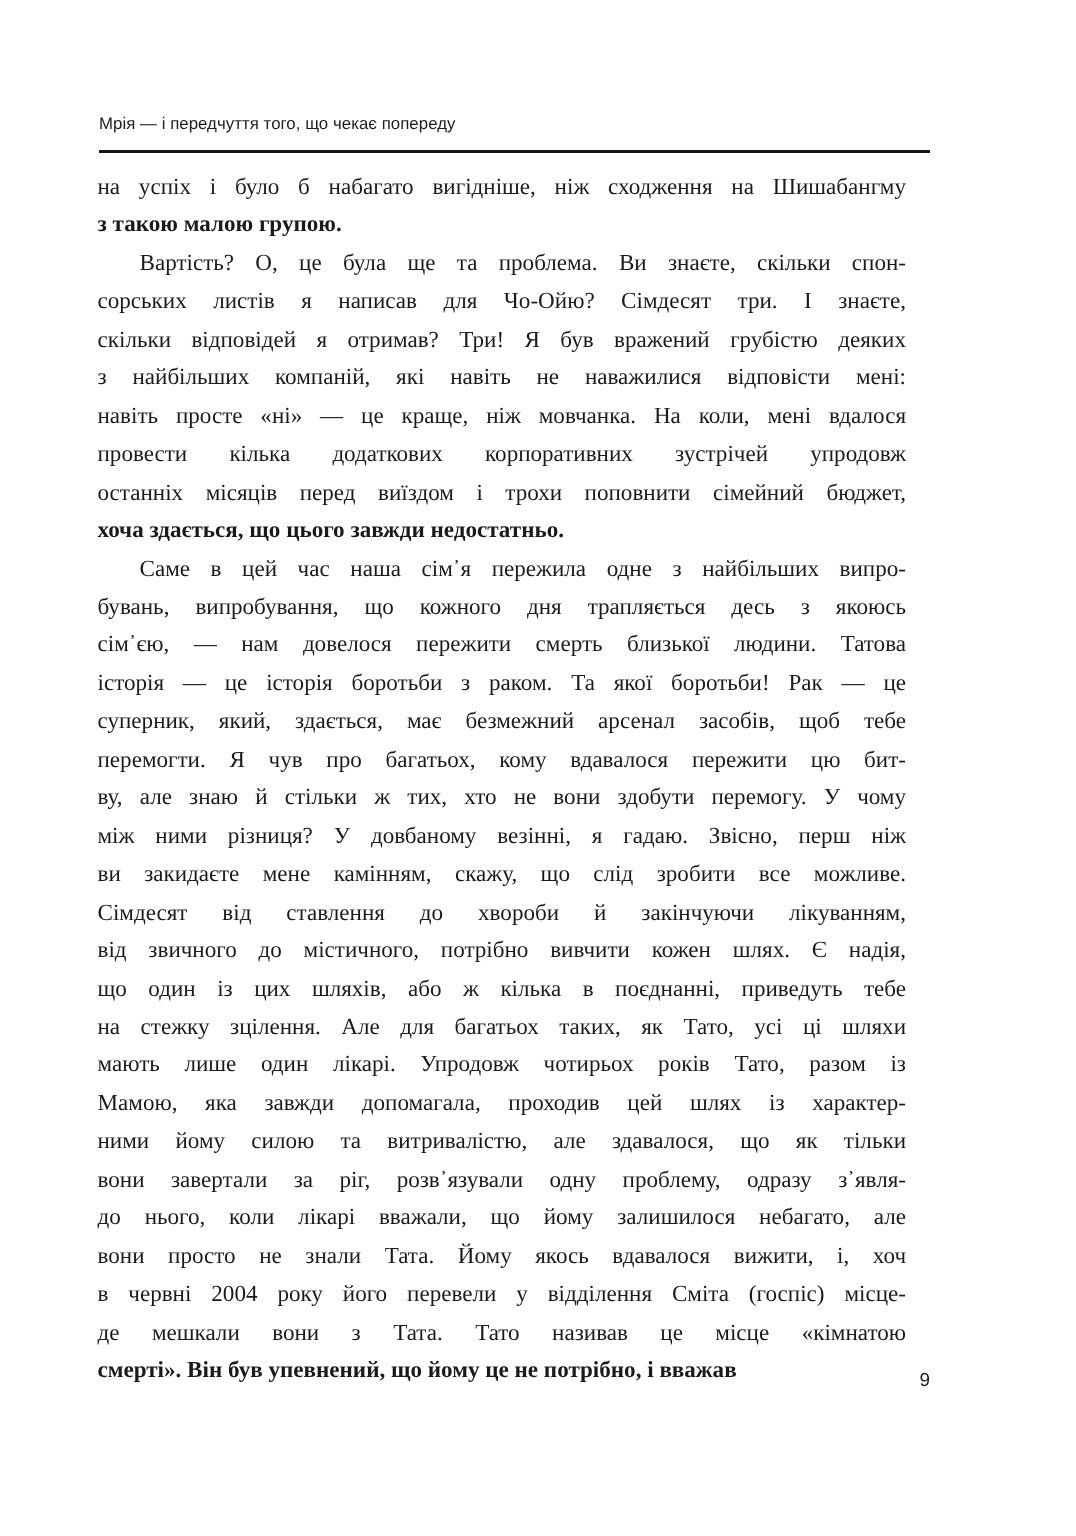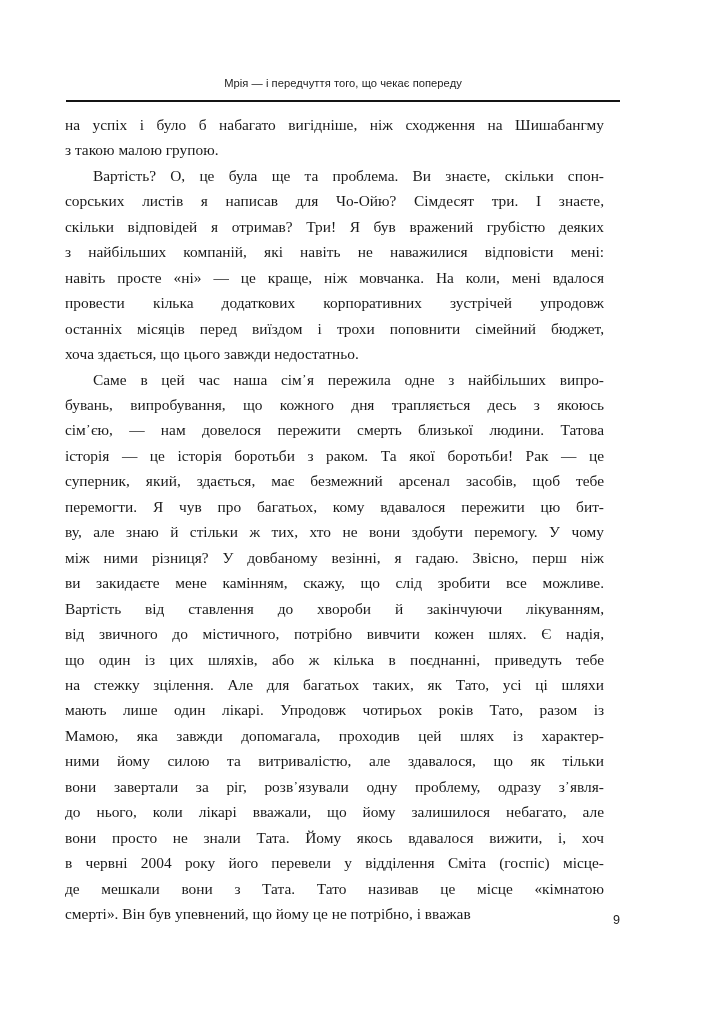--- a/index.html
+++ b/index.html
@@ -20,21 +20,21 @@
     overflow: hidden;
     box-sizing: border-box;
   }
 
   
   .running-head {
     position: absolute;
     left: 66px;
     top: 76px;
     width: 554px;
-    text-align: center;
+    text-align: left;
     font-family: "Liberation Sans", "DejaVu Sans", sans-serif;
     font-size: 11.2px;
     letter-spacing: 0.04px;
     color: #1d1d1d;
     line-height: 14px;
     white-space: nowrap;
   }
   .head-rule {
     position: absolute;
     left: 66px;
@@ -69,20 +69,21 @@
 
   
   .ln {
     text-align: justify;
     text-align-last: justify;
     white-space: pre-wrap;
   }
   .ln.last {
     text-align: center;
     text-align-last: left;
+    font-weight: bold;
   }
   .ln.indent-line {
     text-indent: 28px;
   }
 
   
   .folio {
     position: absolute;
     left: 0;
     top: 913px;
@@ -120,21 +121,21 @@
       <p>
         <span class="ln indent-line">Саме в цей час наша сім᾿я пережила одне з найбільших випро-</span>
         <span class="ln">бувань, випробування, що кожного дня трапляється десь з якоюсь</span>
         <span class="ln">сім᾿єю, — нам довелося пережити смерть близької людини. Татова</span>
         <span class="ln">історія — це історія боротьби з раком. Та якої боротьби! Рак — це</span>
         <span class="ln">суперник, який, здається, має безмежний арсенал засобів, щоб тебе</span>
         <span class="ln">перемогти. Я чув про багатьох, кому вдавалося пережити цю бит-</span>
         <span class="ln">ву, але знаю й стільки ж тих, хто не вони здобути перемогу. У чому</span>
         <span class="ln">між ними різниця? У довбаному везінні, я гадаю. Звісно, перш ніж</span>
         <span class="ln">ви закидаєте мене камінням, скажу, що слід зробити все можливе.</span>
-        <span class="ln">Вартість від ставлення до хвороби й закінчуючи лікуванням,</span>
+        <span class="ln">Сімдесят від ставлення до хвороби й закінчуючи лікуванням,</span>
         <span class="ln">від звичного до містичного, потрібно вивчити кожен шлях. Є надія,</span>
         <span class="ln">що один із цих шляхів, або ж кілька в поєднанні, приведуть тебе</span>
         <span class="ln">на стежку зцілення. Але для багатьох таких, як Тато, усі ці шляхи</span>
         <span class="ln">мають лише один лікарі. Упродовж чотирьох років Тато, разом із</span>
         <span class="ln">Мамою, яка завжди допомагала, проходив цей шлях із характер-</span>
         <span class="ln">ними йому силою та витривалістю, але здавалося, що як тільки</span>
         <span class="ln">вони завертали за ріг, розв᾿язували одну проблему, одразу з᾿явля-</span>
         <span class="ln">до нього, коли лікарі вважали, що йому залишилося небагато, але</span>
         <span class="ln">вони просто не знали Тата. Йому якось вдавалося вижити, і, хоч</span>
         <span class="ln">в червні 2004 року його перевели у відділення Сміта (госпіс) місце-</span>

